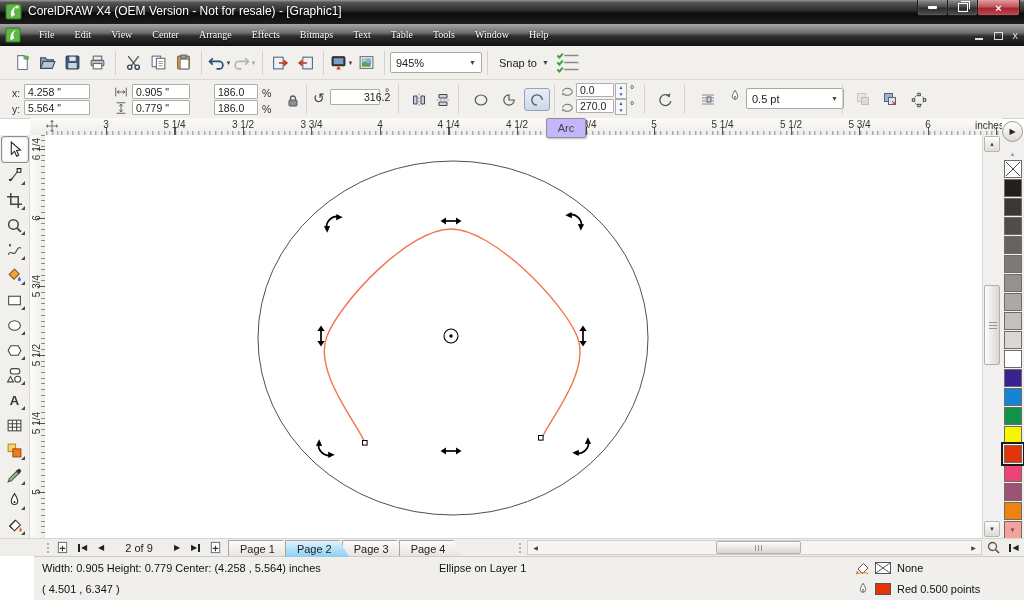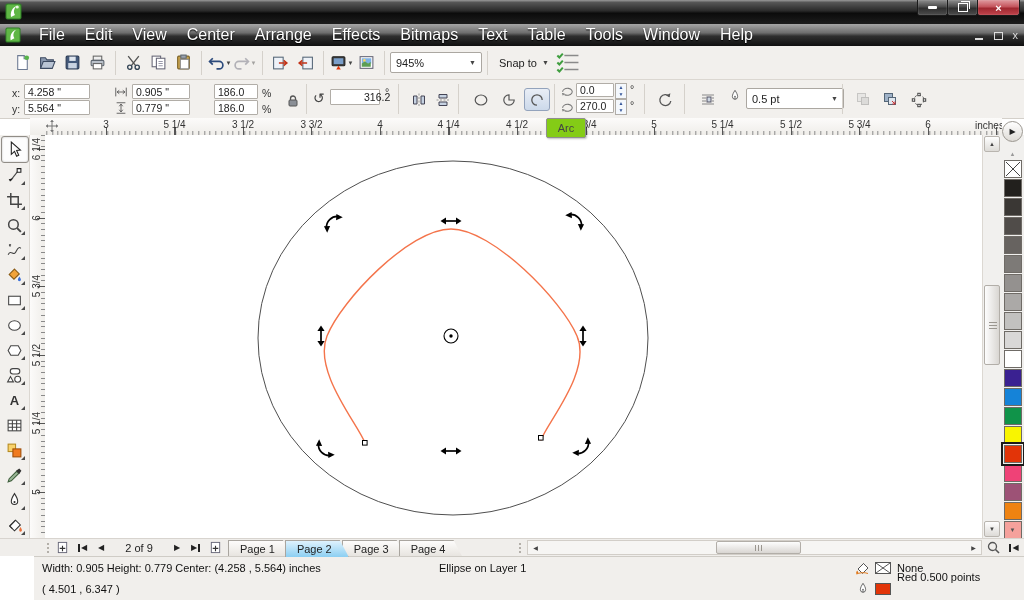--- a/index.html
+++ b/index.html
@@ -21,21 +21,21 @@
   #btn-close{right:4px;width:41px;background:linear-gradient(#e09a9f,#c4545c 45%,#a02830 55%,#c0444c);font-size:11px;font-weight:bold;}
   .glyph-min{width:9px;height:3px;background:#fff;border-radius:1px;}
   .glyph-restore{width:8px;height:7px;border:1px solid #fff;position:relative;background:transparent;}
   .glyph-restore:before{content:"";position:absolute;left:2px;top:-3px;width:8px;height:7px;border:1px solid #fff;border-bottom:none;border-left:none;}
 
   
   #menubar{left:0;top:24px;width:1024px;height:22px;
     background:linear-gradient(#a6a6a6 0%,#6e6e6e 40%,#2f2f2f 55%,#101010 100%);
     color:#fff;display:flex;align-items:center;}
   #menubar-icon{width:16px;height:16px;margin:0 8px 0 5px;}
-  .menu-item{padding:16px 10px;font-size:16px;line-height:22px;cursor:default;text-shadow:0 1px 1px #000;}
+  .menu-item{padding:16px 10px;font-size:10px;line-height:22px;cursor:default;text-shadow:0 1px 1px #000;font-family:Liberation Serif, serif;}
   #mdi-ctls{position:absolute;right:6px;top:0;height:22px;display:flex;align-items:center;gap:10px;color:#ddd;}
   .mdi-g{width:9px;height:9px;display:flex;align-items:flex-end;}
   .mdi-min{width:8px;height:2px;background:#ddd;}
   .mdi-res{width:7px;height:6px;border:1px solid #ddd;}
   .mdi-x{font-size:11px;line-height:9px;}
 
   
   #toolbar{left:0;top:46px;width:1024px;height:34px;background:#f2f0ed;border-bottom:1px solid #dbd7d1;
     display:flex;align-items:center;padding-left:10px;box-sizing:border-box;}
   #tb-buttons{display:contents;}
@@ -81,21 +81,21 @@
   #origin-icon{left:46px;top:120px;}
   #vruler{left:30px;top:135px;width:15px;height:403px;background:linear-gradient(90deg,#fcfbfa,#efede9);
     border-right:1px solid #c9c5bf;overflow:hidden;}
   #vruler .minor{position:absolute;right:0;top:0;bottom:0;width:4px;
     background:repeating-linear-gradient(180deg,#8a8a8a 0 1px,transparent 1px 5.717px);background-position-y:14px;}
   #vruler .major{position:absolute;right:0;top:0;bottom:0;width:8px;
     background:repeating-linear-gradient(180deg,#555 0 1px,transparent 1px 68.6px);background-position-y:14px;}
   .vlab{position:absolute;left:6px;transform:translate(-50%,-50%) rotate(-90deg);font-size:10px;color:#333;white-space:pre;}
 
   
-  #tooltip{left:546px;top:118px;min-width:30px;height:18px;background:#84cc16;border:1px solid #8f8f8f;
+  #tooltip{left:546px;top:118px;min-width:30px;height:18px;background:#c4b5fd;border:1px solid #8f8f8f;
     border-radius:2px;box-shadow:1px 1px 2px rgba(0,0,0,.25);display:flex;align-items:center;justify-content:center;
     font-size:11px;color:#444;z-index:40;padding:0 4px;}
 
   
   #toolbox{left:0;top:135px;width:30px;height:403px;background:#f2f0ed;border-right:1px solid #dbd7d1;
     display:flex;flex-direction:column;align-items:center;padding-top:1px;box-sizing:border-box;}
   .tool{width:26px;flex:1;max-height:26px;display:flex;align-items:center;justify-content:center;position:relative;}
   .tool svg{width:17px;height:17px;}
   .tool-glyph{font-size:13px;font-weight:bold;color:#333;}
   .tool.flyout:after{content:"";position:absolute;right:3px;bottom:3px;border-left:4px solid transparent;border-bottom:4px solid #4a4a4a;}
@@ -157,20 +157,21 @@
 </head>
 <body>
 
 <div id="titlebar" class="abs">
   <svg id="app-icon" class="abs" viewBox="0 0 17 17">
     <rect x="0.5" y="0.5" width="16" height="16" rx="2" fill="#2f7d27"></rect>
     <rect x="1.5" y="1.5" width="14" height="14" rx="1.5" fill="#5fb645"></rect>
     <path d="M12 3c-4 1-7 5-6 11l4-2c-2-3-1-7 2-9z" fill="#fff"></path>
     <circle cx="12.2" cy="4" r="1.6" fill="#e9f5e2"></circle>
   </svg>
+  <span id="title-text" class="abs">CorelDRAW X4 (OEM Version - Not for resale) - [Graphic1]</span>
   <div id="btn-min" class="wctl abs">
       <span class="glyph-min"></span>
     </div>
   <div id="btn-restore" class="wctl abs">
       <span class="glyph-restore"></span>
     </div>
   <div id="btn-close" class="wctl abs">
       <span>×</span>
     </div>
 </div>
@@ -450,21 +451,21 @@
 </div>
 
 <div id="ruler-corner" class="abs"></div>
 <div id="hruler" class="abs">
   <div class="minor"></div>
   <div class="major"></div>
   <span id="h-unit">inches</span>
 <span class="hlab" style="left:61px">3</span>
     <span class="hlab" style="left:129.5px">5 1/4</span>
     <span class="hlab" style="left:198px">3 1/2</span>
-    <span class="hlab" style="left:266.5px">3 3/2</span>
+    <span class="hlab" style="left:266.5px">3 3/4</span>
     <span class="hlab" style="left:335px">4</span>
     <span class="hlab" style="left:403.5px">4 1/4</span>
     <span class="hlab" style="left:472px">4 1/2</span>
     <span class="hlab" style="left:540.5px">4 3/4</span>
     <span class="hlab" style="left:609px">5</span>
     <span class="hlab" style="left:677.5px">5 1/4</span>
     <span class="hlab" style="left:746px">5 1/2</span>
     <span class="hlab" style="left:814.5px">5 3/4</span>
     <span class="hlab" style="left:883px">6</span>
   </div>
@@ -714,14 +715,14 @@
 
   <span class="st" style="left:8px;top:26px;">( 4.501 , 6.347 )</span>
   <span class="abs" style="left:822px;top:25px;">
     <svg width="14" height="14" viewBox="0 0 16 16">
       <path d="M8 1.5c1.8 2.8 3 5 3 7.2a3 3 0 1 1-6 0C5 6.5 6.2 4.3 8 1.5z" fill="#fff" stroke="#555"></path>
       <circle cx="8" cy="8.7" r=".9" fill="#555"></circle>
         <path d="M8 9.4V12" stroke="#555"></path>
     </svg>
   </span>
   <span class="ind-swatch" id="outline-swatch" style="left: 841px; top: 26px; background: rgb(226, 52, 8);"></span>
-  <span class="st" style="left:863px;top:14px;">Red  0.500 points</span>
+  <span class="st" style="left:863px;top:26px;">Red  0.500 points</span>
 </div>
 
 </body></html>

